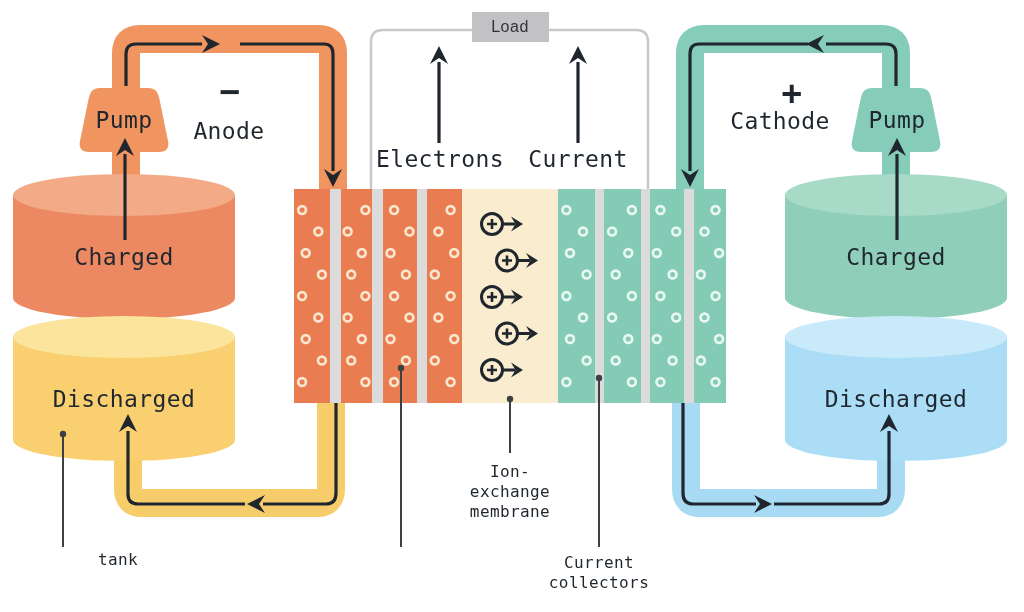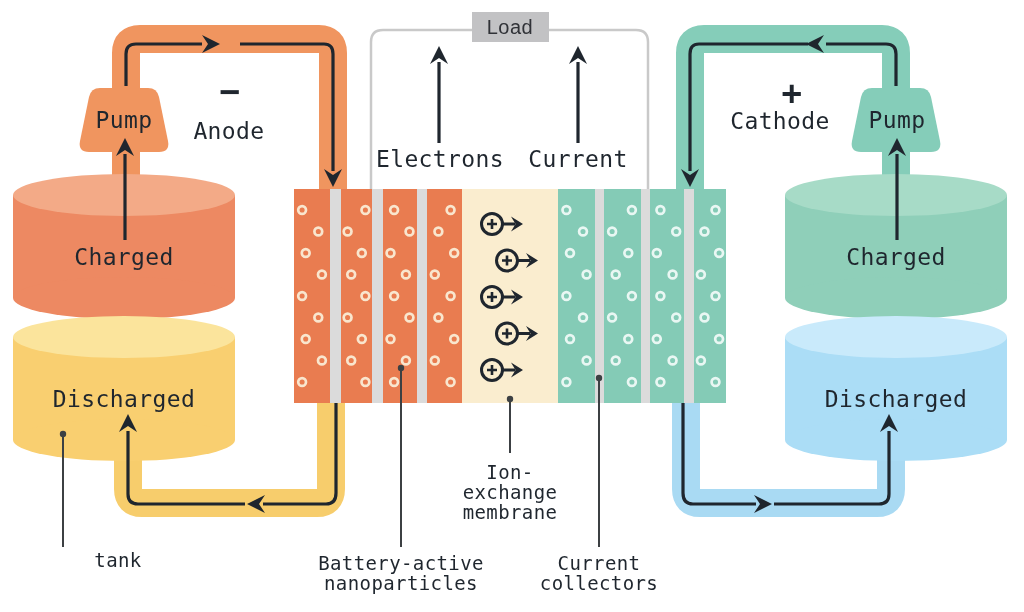--- a/index.html
+++ b/index.html
@@ -17,34 +17,34 @@
     white-space:nowrap;
     font-size:23px;
     letter-spacing:0.4px;
     color:var(--ink,#1f262e);
     line-height:22px;
   }
   .caption{
     position:absolute;
     transform:translateX(-50%);
     text-align:center;
-    font-size:19px;
+    font-size:16px;
     letter-spacing:0.4px;
     color:var(--ink,#1f262e);
     line-height:20px;
   }
   .caption span{display:block;white-space:nowrap;}
   .sign{
     font-weight:bold;
     font-size:34px;
     line-height:34px;
   }
   .load-lbl{
     font-family:"Liberation Sans","DejaVu Sans",sans-serif;
-    font-size:20px;
+    font-size:16px;
     letter-spacing:0.5px;
     color:#303237;
   }
 </style>
 </head>
 <body>
 
 <div class="stage">
 
   <svg width="1024" height="612" viewBox="0 0 1024 612">
@@ -261,24 +261,20 @@
   <div class="lbl" style="left:897px;top:109px;">Pump</div>
 
   <div class="lbl" style="left:124px;top:246px;">Charged</div>
   <div class="lbl" style="left:124px;top:388px;">Discharged</div>
   <div class="lbl" style="left:896px;top:246px;">Charged</div>
   <div class="lbl" style="left:896px;top:388px;">Discharged</div>
 
   <div class="caption" style="left:118px;top:550px;">
     <span>tank</span>
   </div>
-  <div class="caption" style="left:401px;top:553px;">
-    <span>Battery-active</span>
-    <span>nanoparticles</span>
-  </div>
   <div class="caption" style="left:510px;top:462px;">
     <span>Ion-</span>
     <span>exchange</span>
     <span>membrane</span>
   </div>
   <div class="caption" style="left:599px;top:553px;">
     <span>Current</span>
     <span>collectors</span>
   </div>
 

